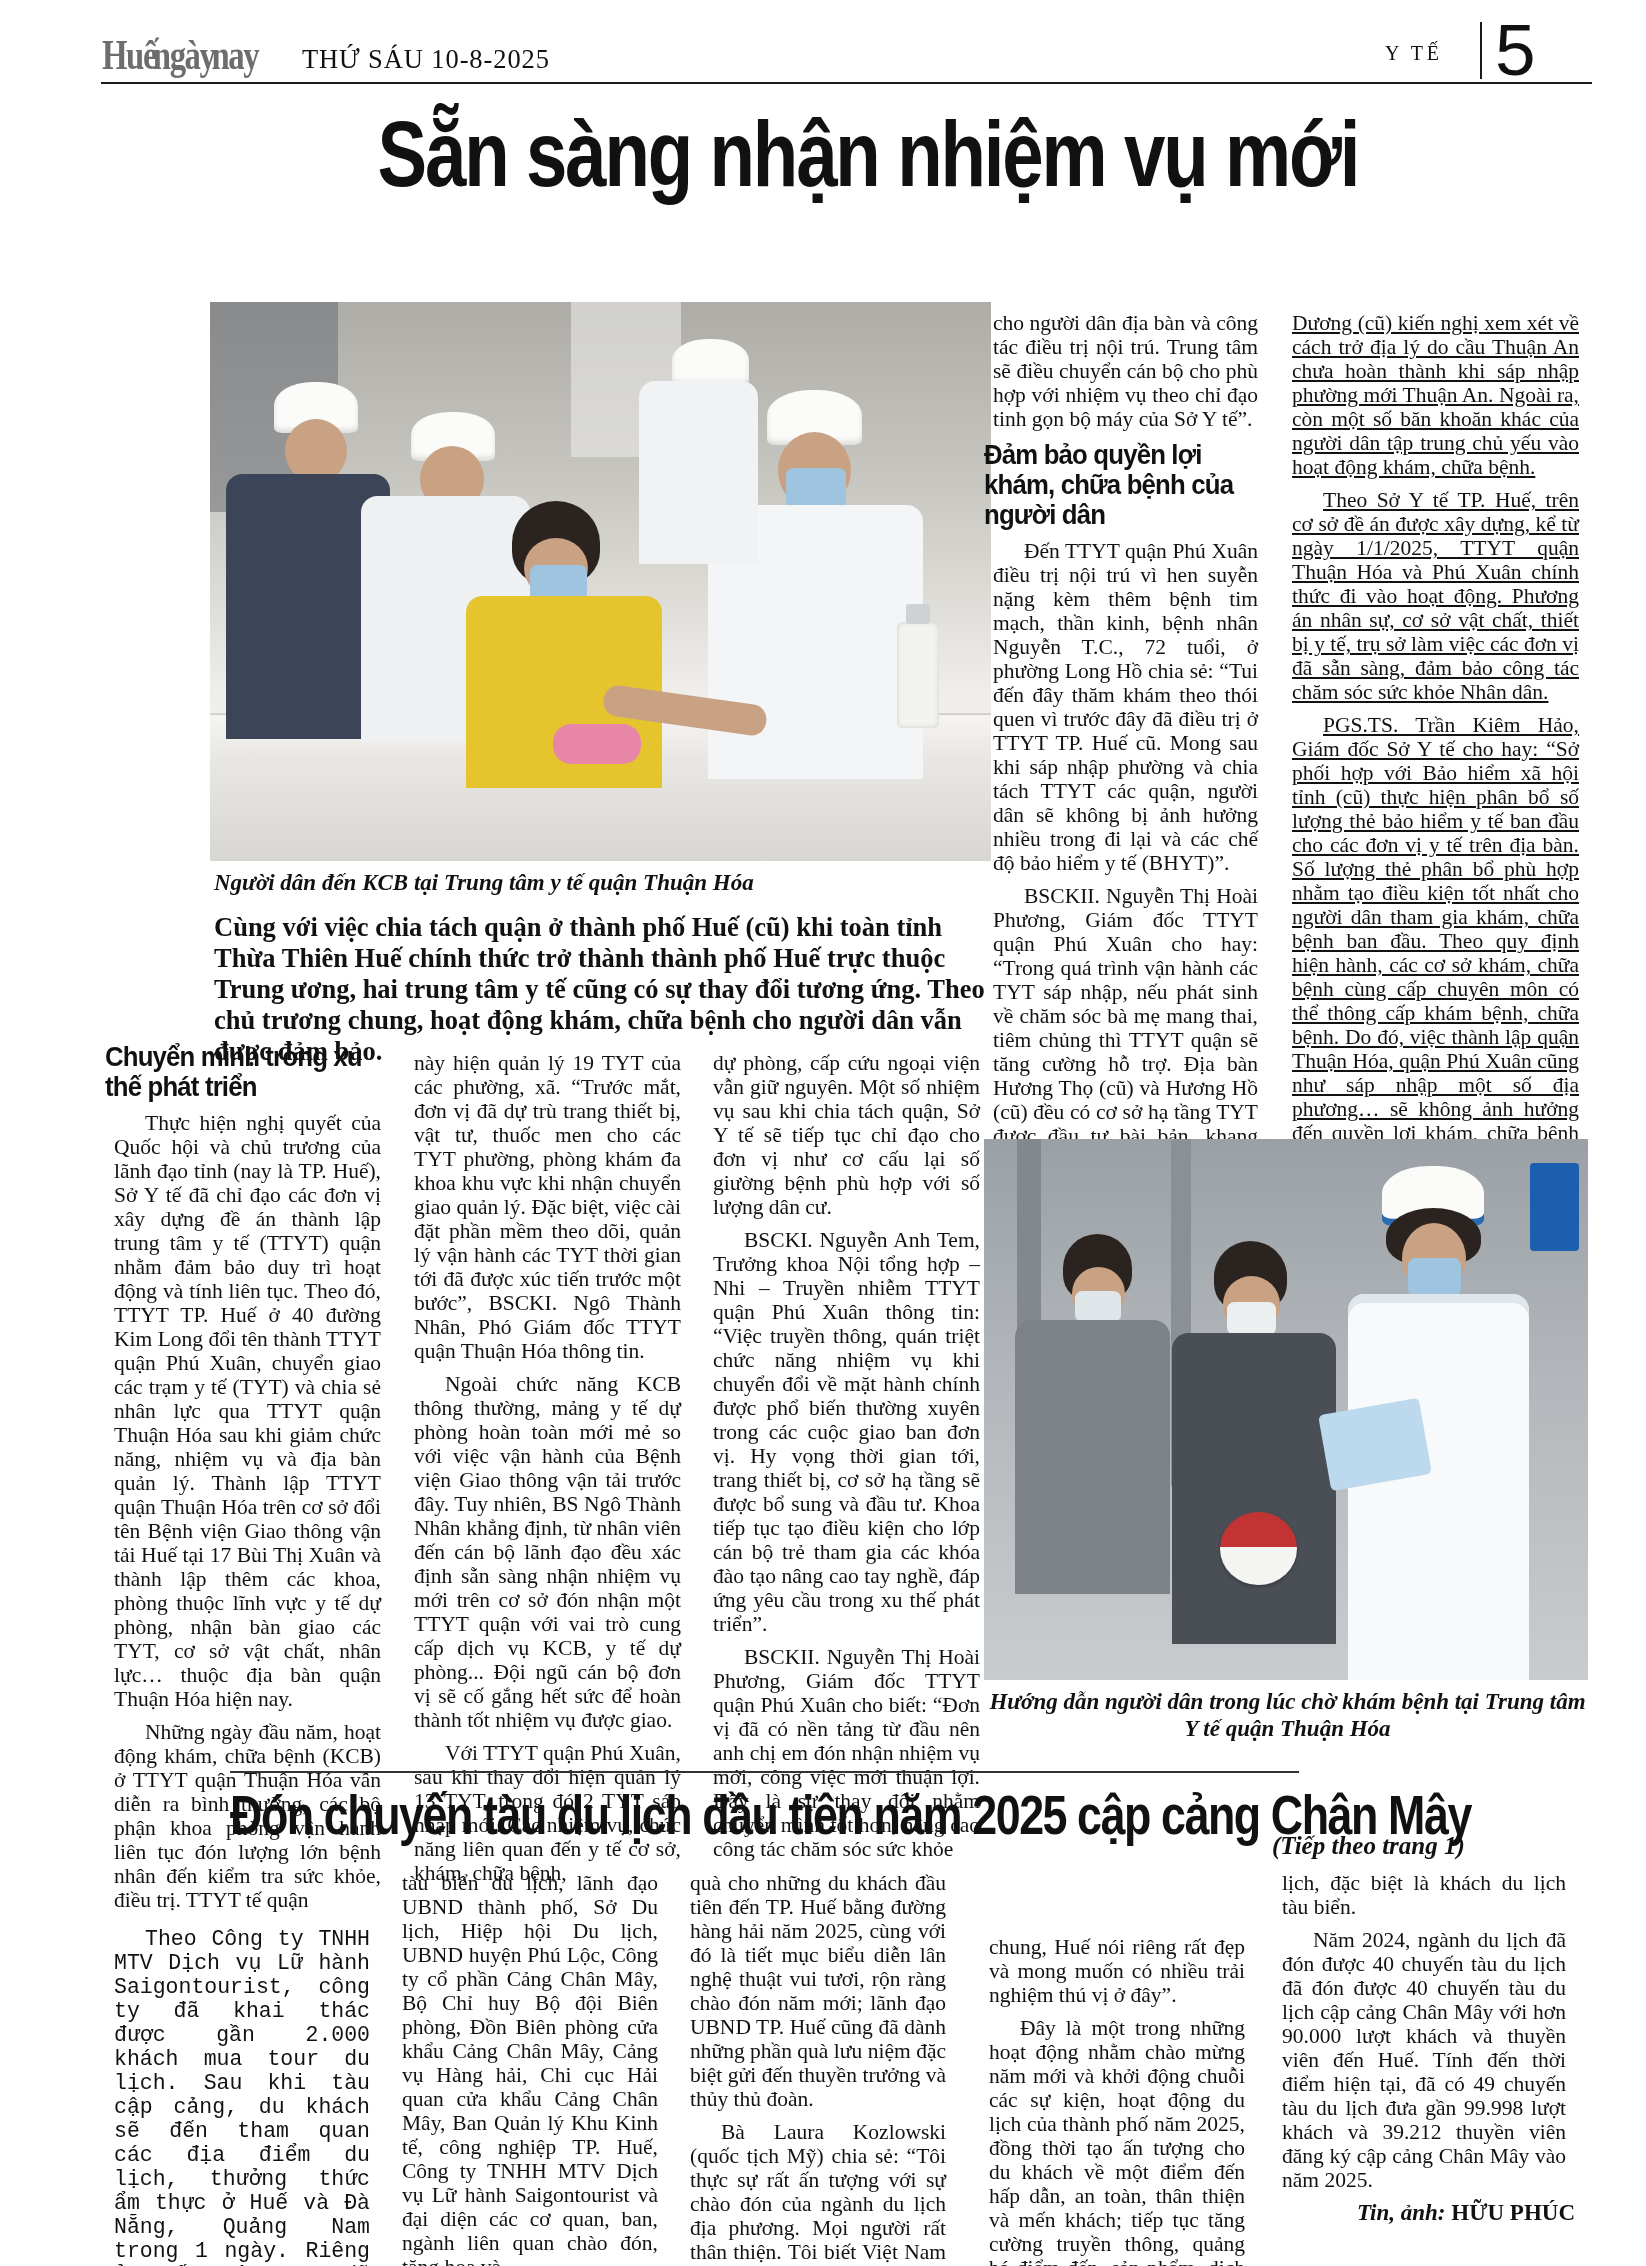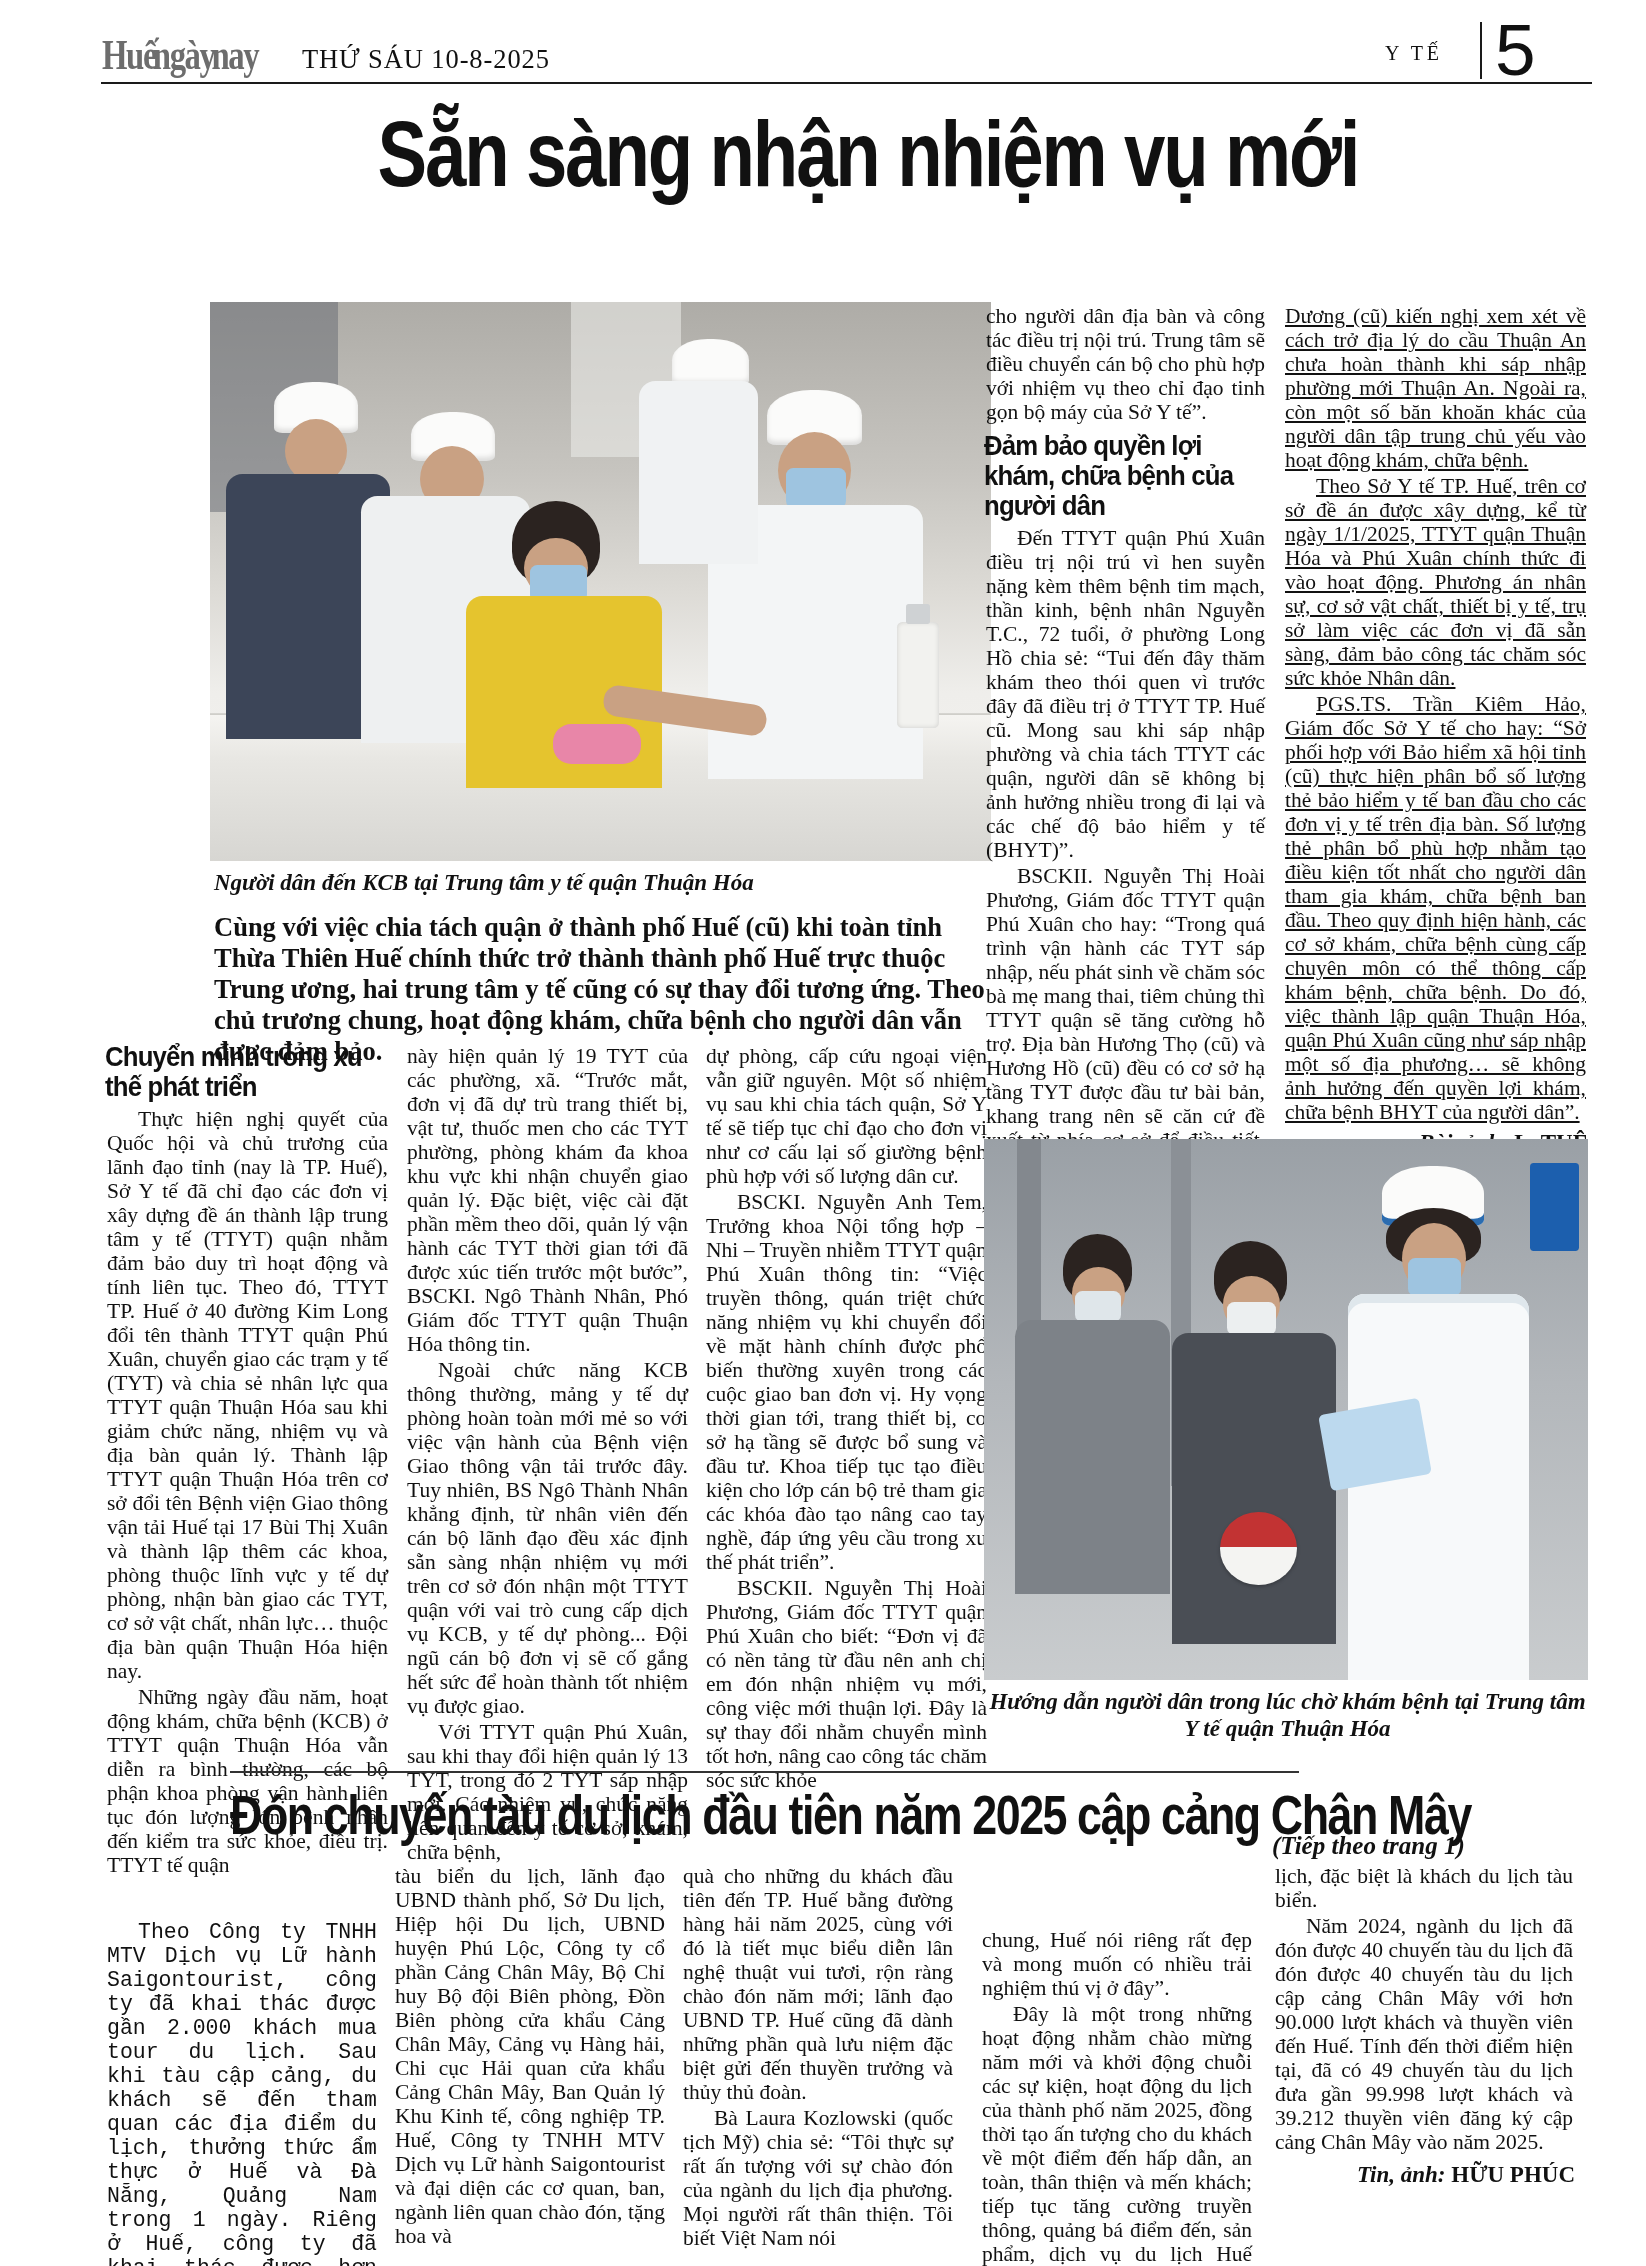--- a/index.html
+++ b/index.html
@@ -17,21 +17,21 @@
   
   .headline1{font-family:"Liberation Sans", sans-serif;font-weight:800;font-size:93px;line-height:1;
              letter-spacing:-2.7px;text-align:center;white-space:nowrap;}
   .squeeze{display:inline-block;transform:scaleX(.8);transform-origin:center;}
   .squeezeL{display:inline-block;transform:scaleX(.8);transform-origin:left center;}
   .headline2{font-family:"Liberation Sans", sans-serif;font-weight:800;font-size:56px;line-height:1;
              letter-spacing:-1.8px;white-space:nowrap;}
   .continuation{font-style:italic;font-weight:700;font-size:25px;white-space:nowrap;}
   
   .col{font-size:21.5px;line-height:24px;text-align:justify;}
-  .col p{margin:2px;text-indent:31px;}
+  .col p{margin:9px;text-indent:31px;}
   .col p.cont{text-indent:0;}
   .subhead{font-family:"Liberation Sans", sans-serif;font-weight:800;font-size:28px;line-height:30px;
            letter-spacing:-0.9px;text-indent:0 !important;text-align:left;margin:0 0 4.6px 0;
            transform:scaleX(.92);transform-origin:left center;white-space:normal;}
   .lead{font-size:26.5px;line-height:31px;font-weight:700;text-align:left;}
   .caption{font-size:23px;line-height:26.5px;font-weight:700;font-style:italic;text-align:left;}
   .byline{font-size:23px;text-align:right;}
   .byline .pre{font-style:italic;font-weight:700;}
   .byline .name{font-weight:700;}
   

